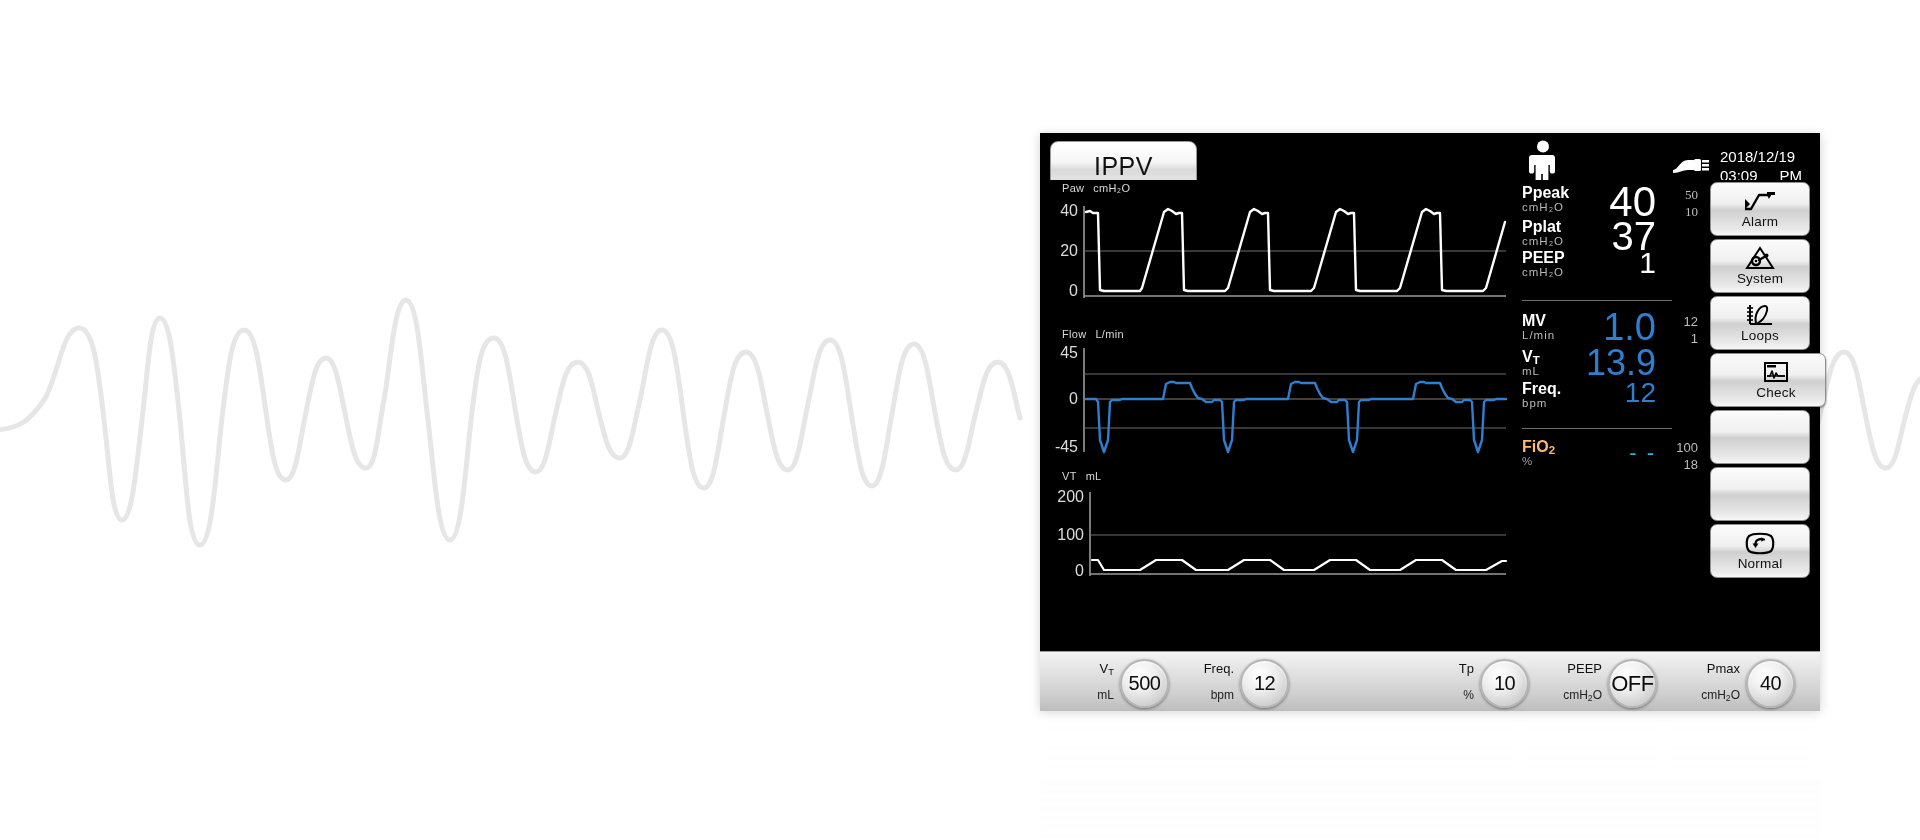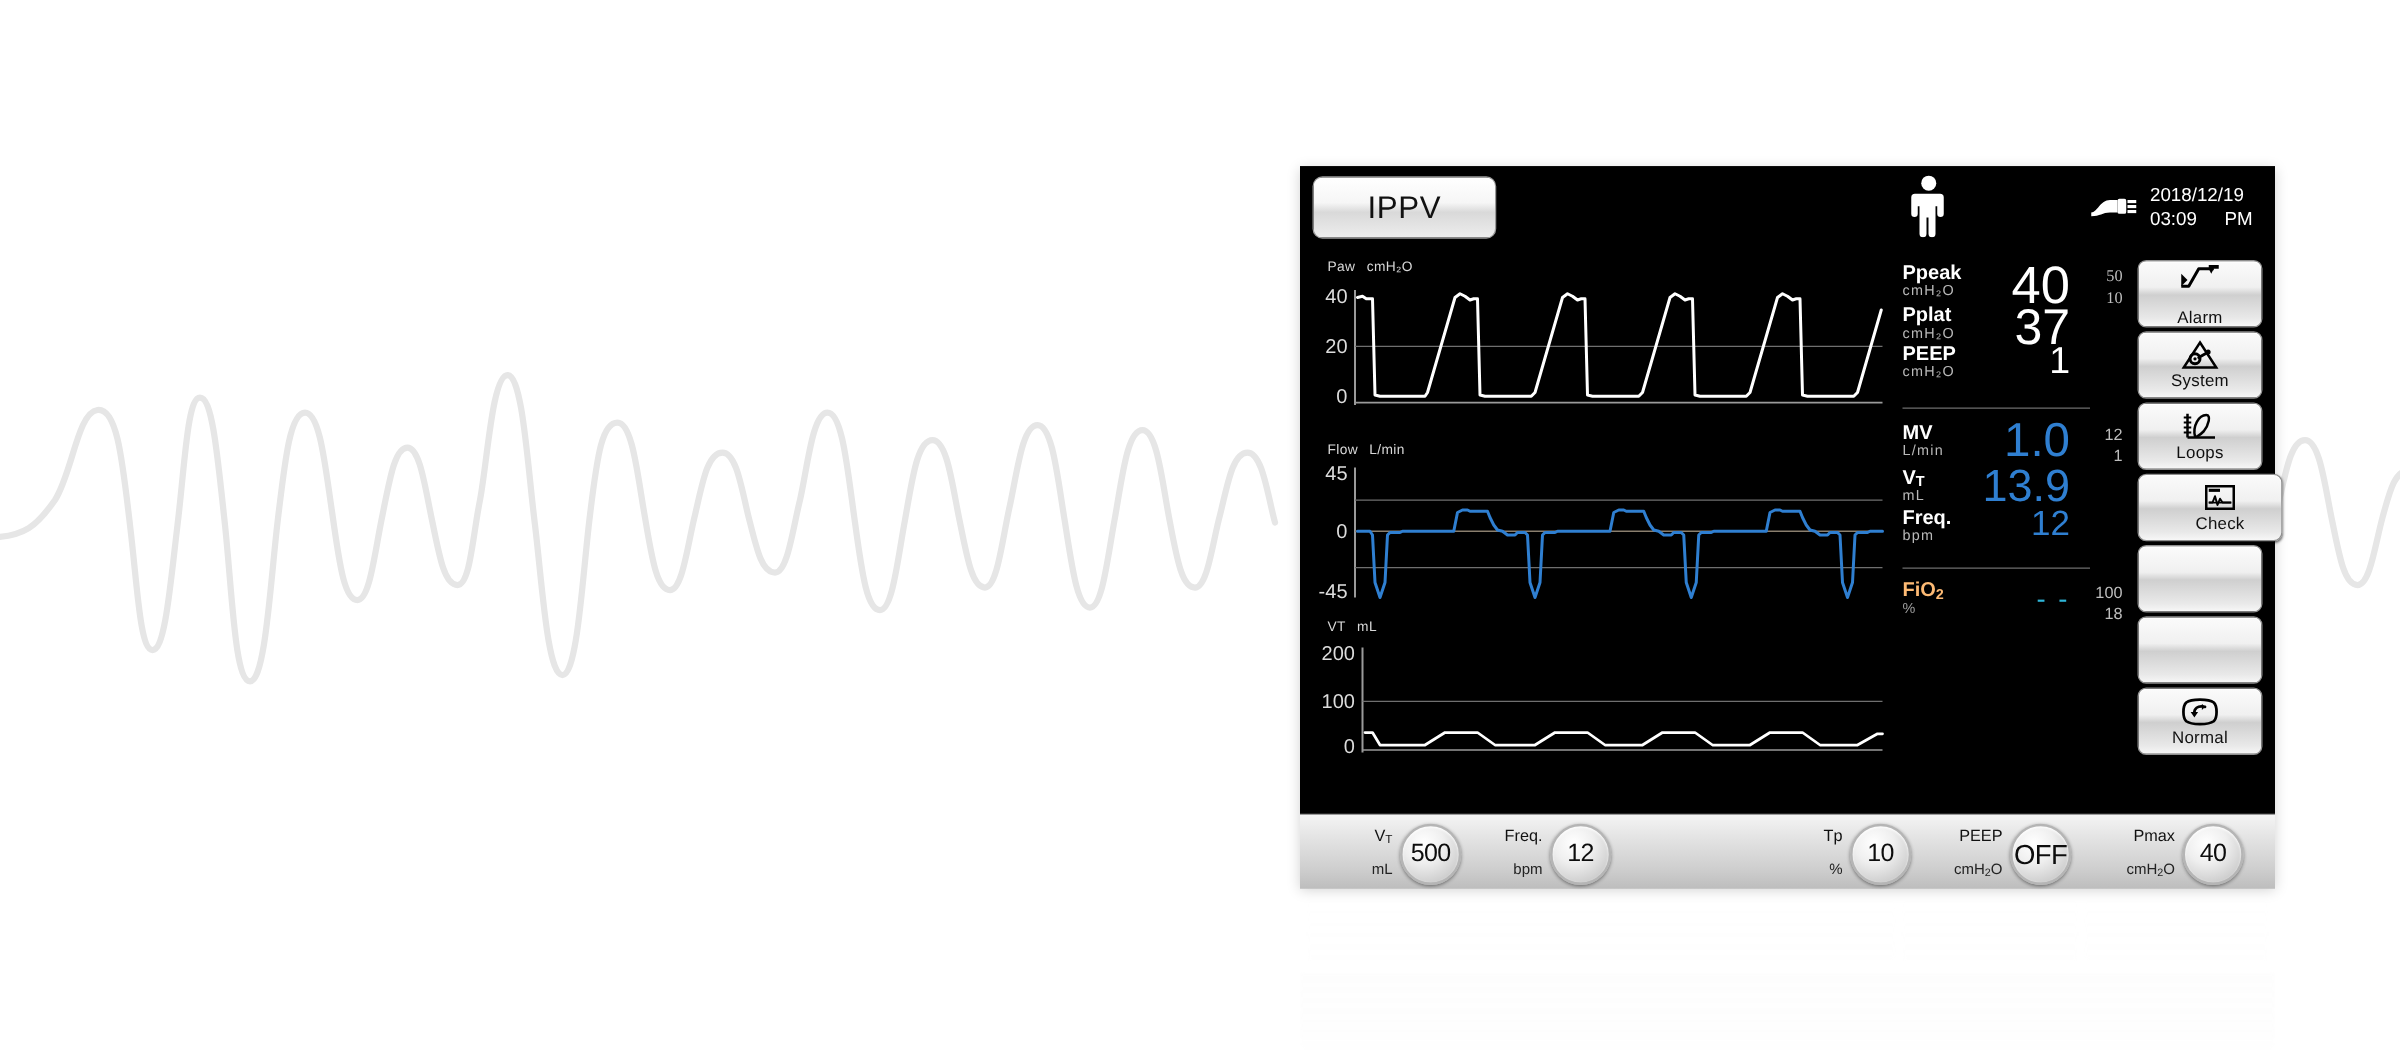--- a/index.html
+++ b/index.html
@@ -106,21 +106,21 @@
   }
   #datetime .t-row {
     display: flex;
     justify-content: space-between;
     width: 82px;
   }
 
   
   #content {
     position: absolute;
-    left: 0; top: 73px;
+    left: 0; top: 47px;
     width: 780px; height: 455px;
     background: #000;
   }
   #waveforms {
     position: absolute;
     left: 8px; top: 0;
     width: 462px; height: 455px;
   }
   .wf {
     position: absolute;
@@ -434,21 +434,21 @@
             <div class="num-limits" style="top:1px;">
               <div>100</div>
               <div>18</div>
             </div>
           </div>
         </div>
       </div>
 
       <div id="sidebuttons">
 
-        <div class="side-btn" style="top:0px;justify-content:space-between;">
+        <div class="side-btn" style="top:0px;">
           <div class="sb-icon">
             <svg width="34" height="22" viewBox="0 0 34 22">
               <path d="M 2,19 L 8,19 L 16,5 L 28,5" fill="none" stroke="#000" stroke-width="2.4" stroke-linejoin="round"></path>
               <path d="M 2,14 l 5,5 l -5,5 z" fill="#000" transform="translate(0,-5)"></path>
               <path d="M 24,2 h 8 v 3 h -8 z" fill="#000"></path>
               <path d="M 28,5 l -4,0 l 2,4 z" fill="#000"></path>
             </svg>
           </div>
           <div class="sb-label">Alarm</div>
         </div>

